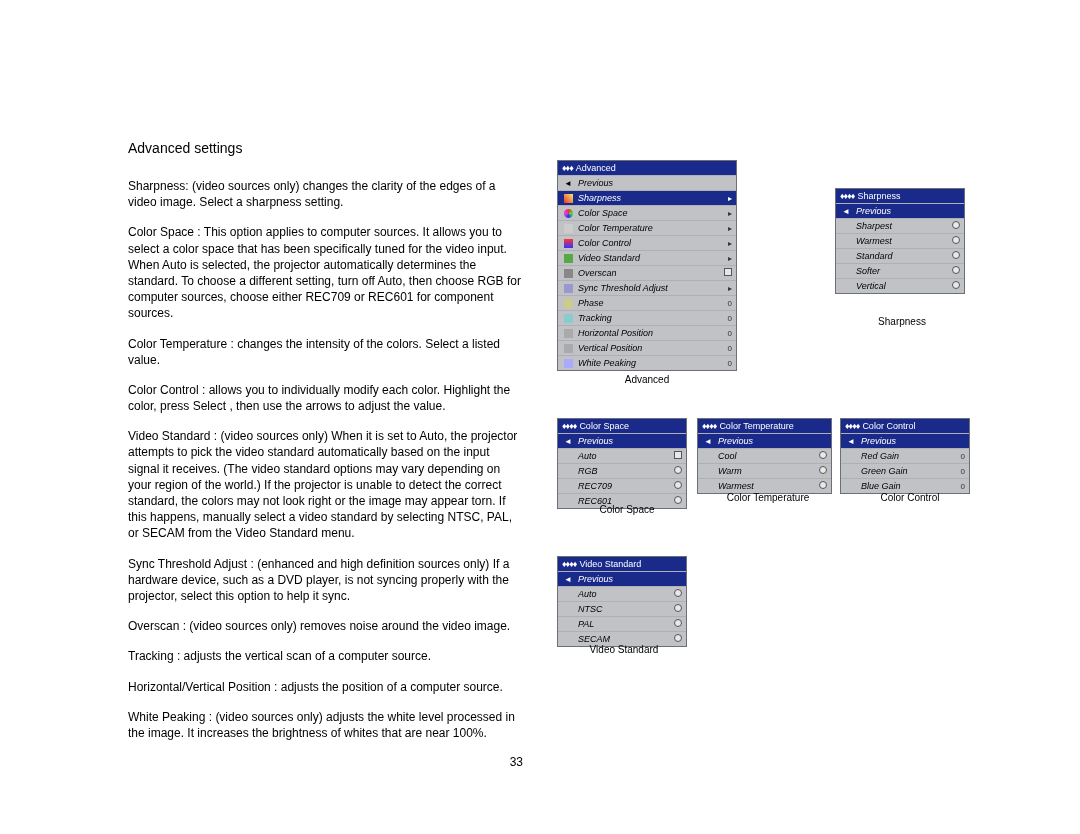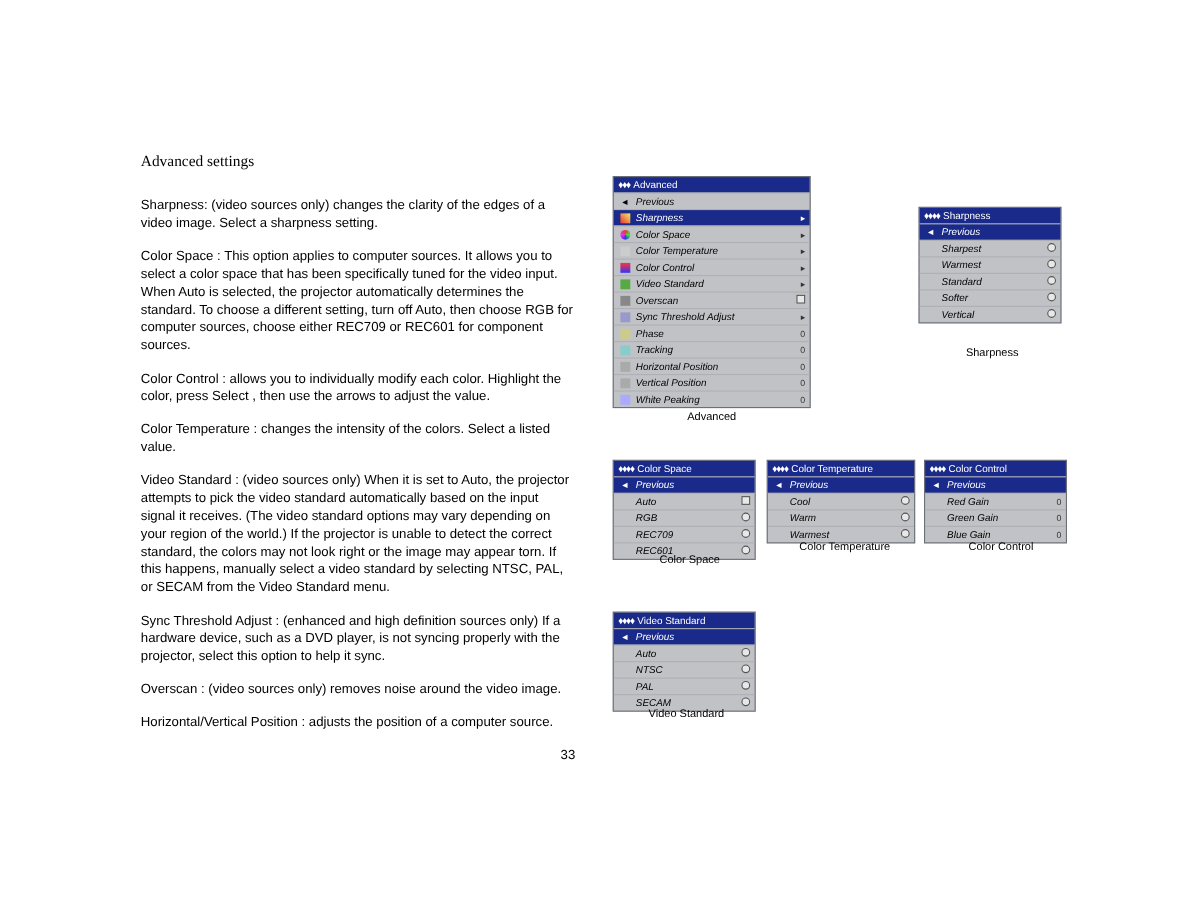--- a/index.html
+++ b/index.html
@@ -22,21 +22,20 @@
     flex-shrink: 0;
   }
   .right-col {
     flex: 1;
     position: relative;
   }
   h2 {
     font-size: 14px;
     font-weight: normal;
     margin-bottom: 22px;
-    font-family: Liberation Serif, serif;
   }
   .para {
     margin-bottom: 14px;
     line-height: 1.35;
   }
   .page-num {
     text-align: right;
     margin-top: 8px;
     font-size: 12px;
   }
@@ -112,26 +111,28 @@
   .ic-wp { background:#aaf; }
 </style>
 </head>
 <body>
 
 <div class="page">
   <div class="left-col">
     <h2>Advanced settings</h2>
     <p class="para">Sharpness: (video sources only) changes the clarity of the edges of a video image. Select a sharpness setting.</p>
     <p class="para">Color Space : This option applies to computer sources. It allows you to select a color space that has been specifically tuned for the video input. When Auto is selected, the projector automatically determines the standard. To choose a different setting, turn off Auto, then choose RGB for computer sources, choose either REC709 or REC601 for component sources.</p>
+    <p class="para">Color Temperature   : changes the intensity of the colors. Select a listed value.</p>
     <p class="para">Color Control   : allows you to individually modify each color. Highlight the color, press Select , then use the arrows to adjust the value.</p>
-    <p class="para">Color Temperature   : changes the intensity of the colors. Select a listed value.</p>
     <p class="para">Video Standard  : (video sources only) When it is set to Auto, the projector attempts to pick the video standard automatically based on the input signal it receives. (The video standard options may vary depending on your region of the world.) If the projector is unable to detect the correct standard, the colors may not look right or the image may appear  torn.  If this happens, manually select a video standard by selecting NTSC, PAL, or SECAM from the Video Standard menu.</p>
     <p class="para">Sync Threshold Adjust  : (enhanced and high definition sources only) If a hardware device, such as a DVD player, is not syncing properly with the projector, select this option to help it sync.</p>
     <p class="para">Overscan : (video sources only) removes noise around the video image.</p>
+    <p class="para">Tracking : adjusts the vertical scan of a computer source.</p>
     <p class="para">Horizontal/Vertical Position    : adjusts the position of a computer source.</p>
+    <p class="para">White Peaking  : (video sources only) adjusts the white level processed in the image. It increases the brightness of whites that are near 100%.</p>
     <div class="page-num">33</div>
   </div>
 
   <div class="right-col">
 
     <div class="menu" id="m-advanced" style="left:10px; top:20px; width:180px;">
         <div class="menu-title">
           <span class="diam">♦♦♦</span>
           <span>Advanced</span>
         </div>

